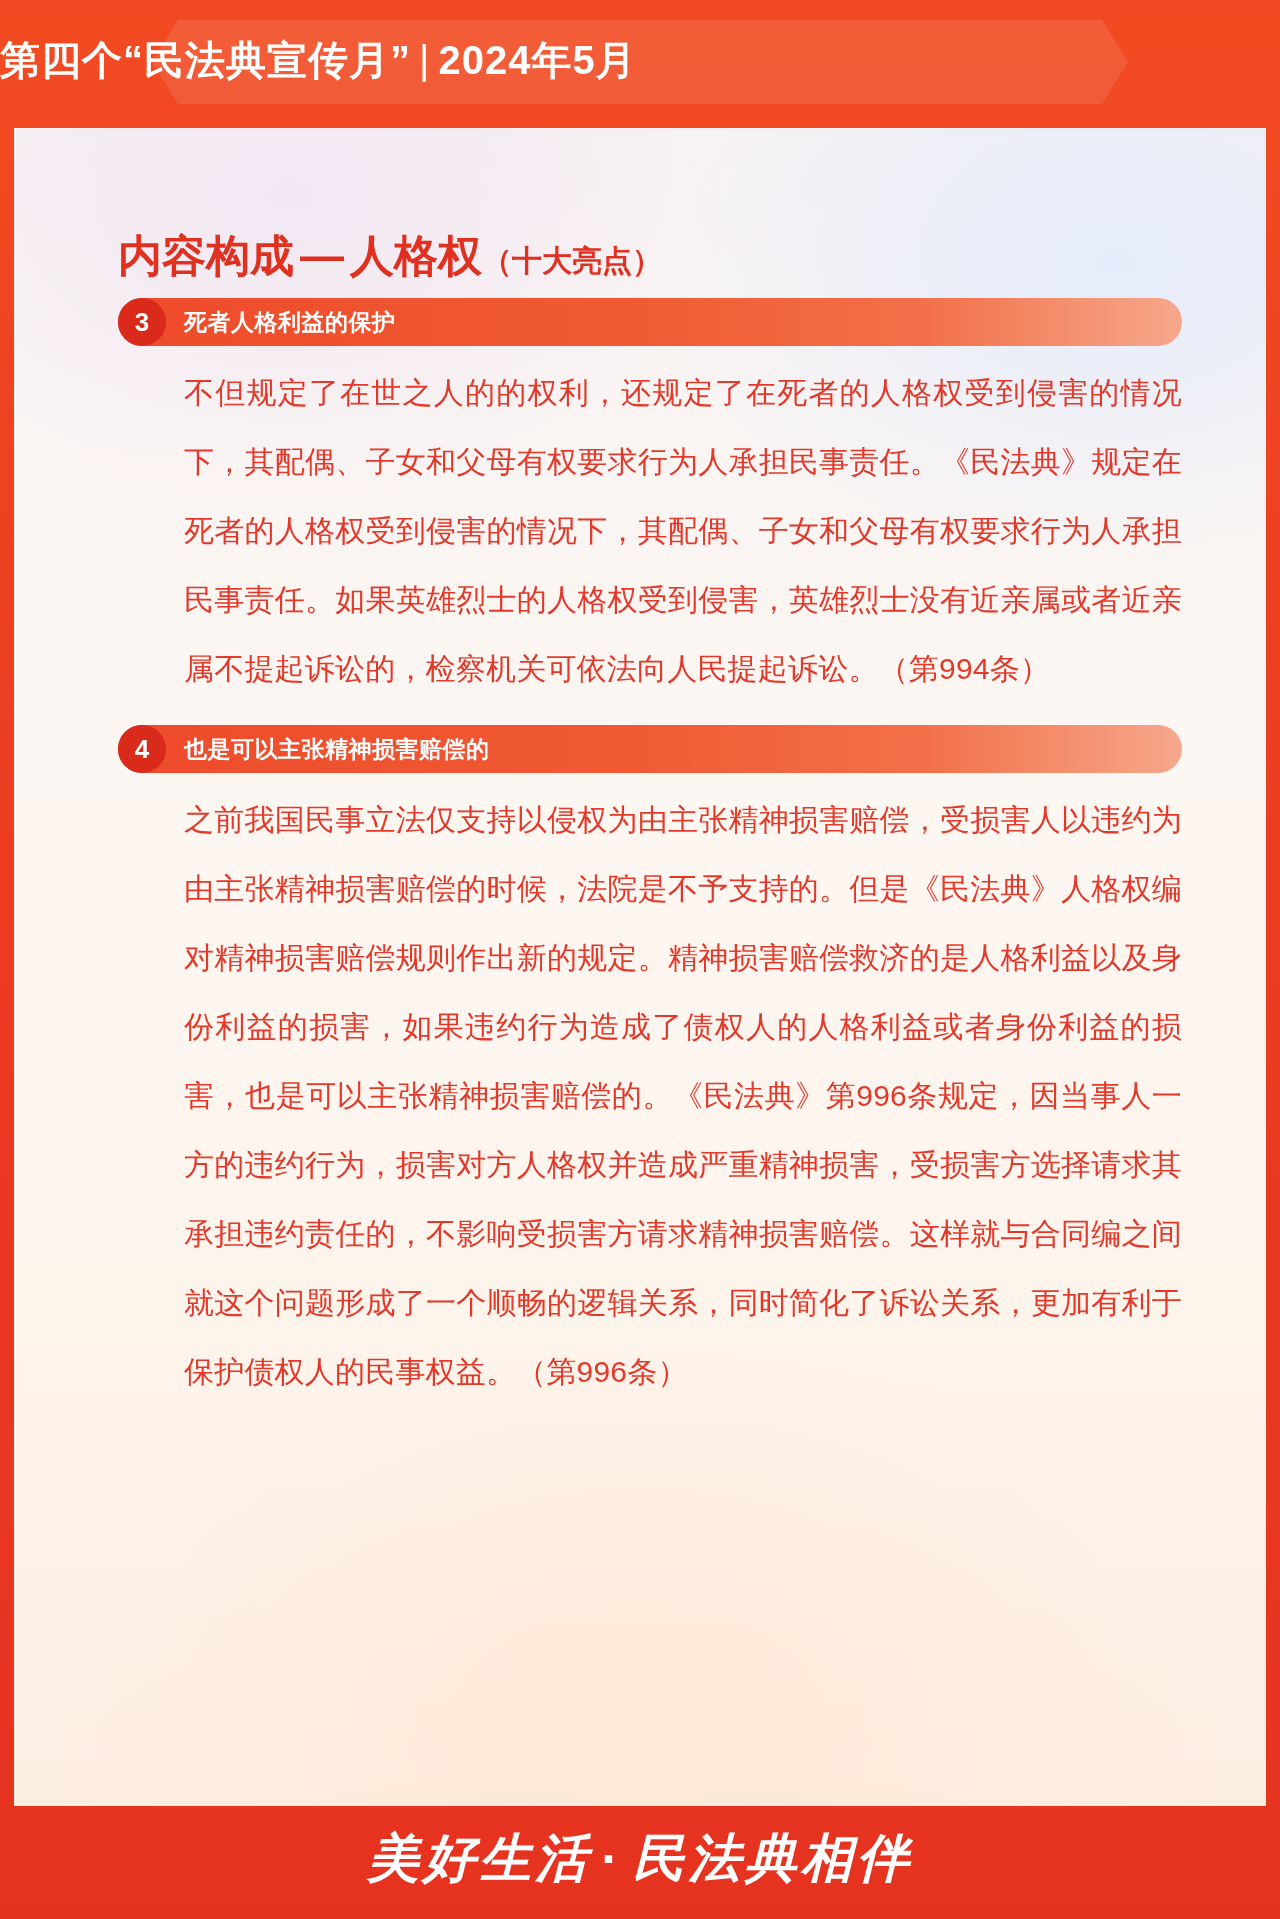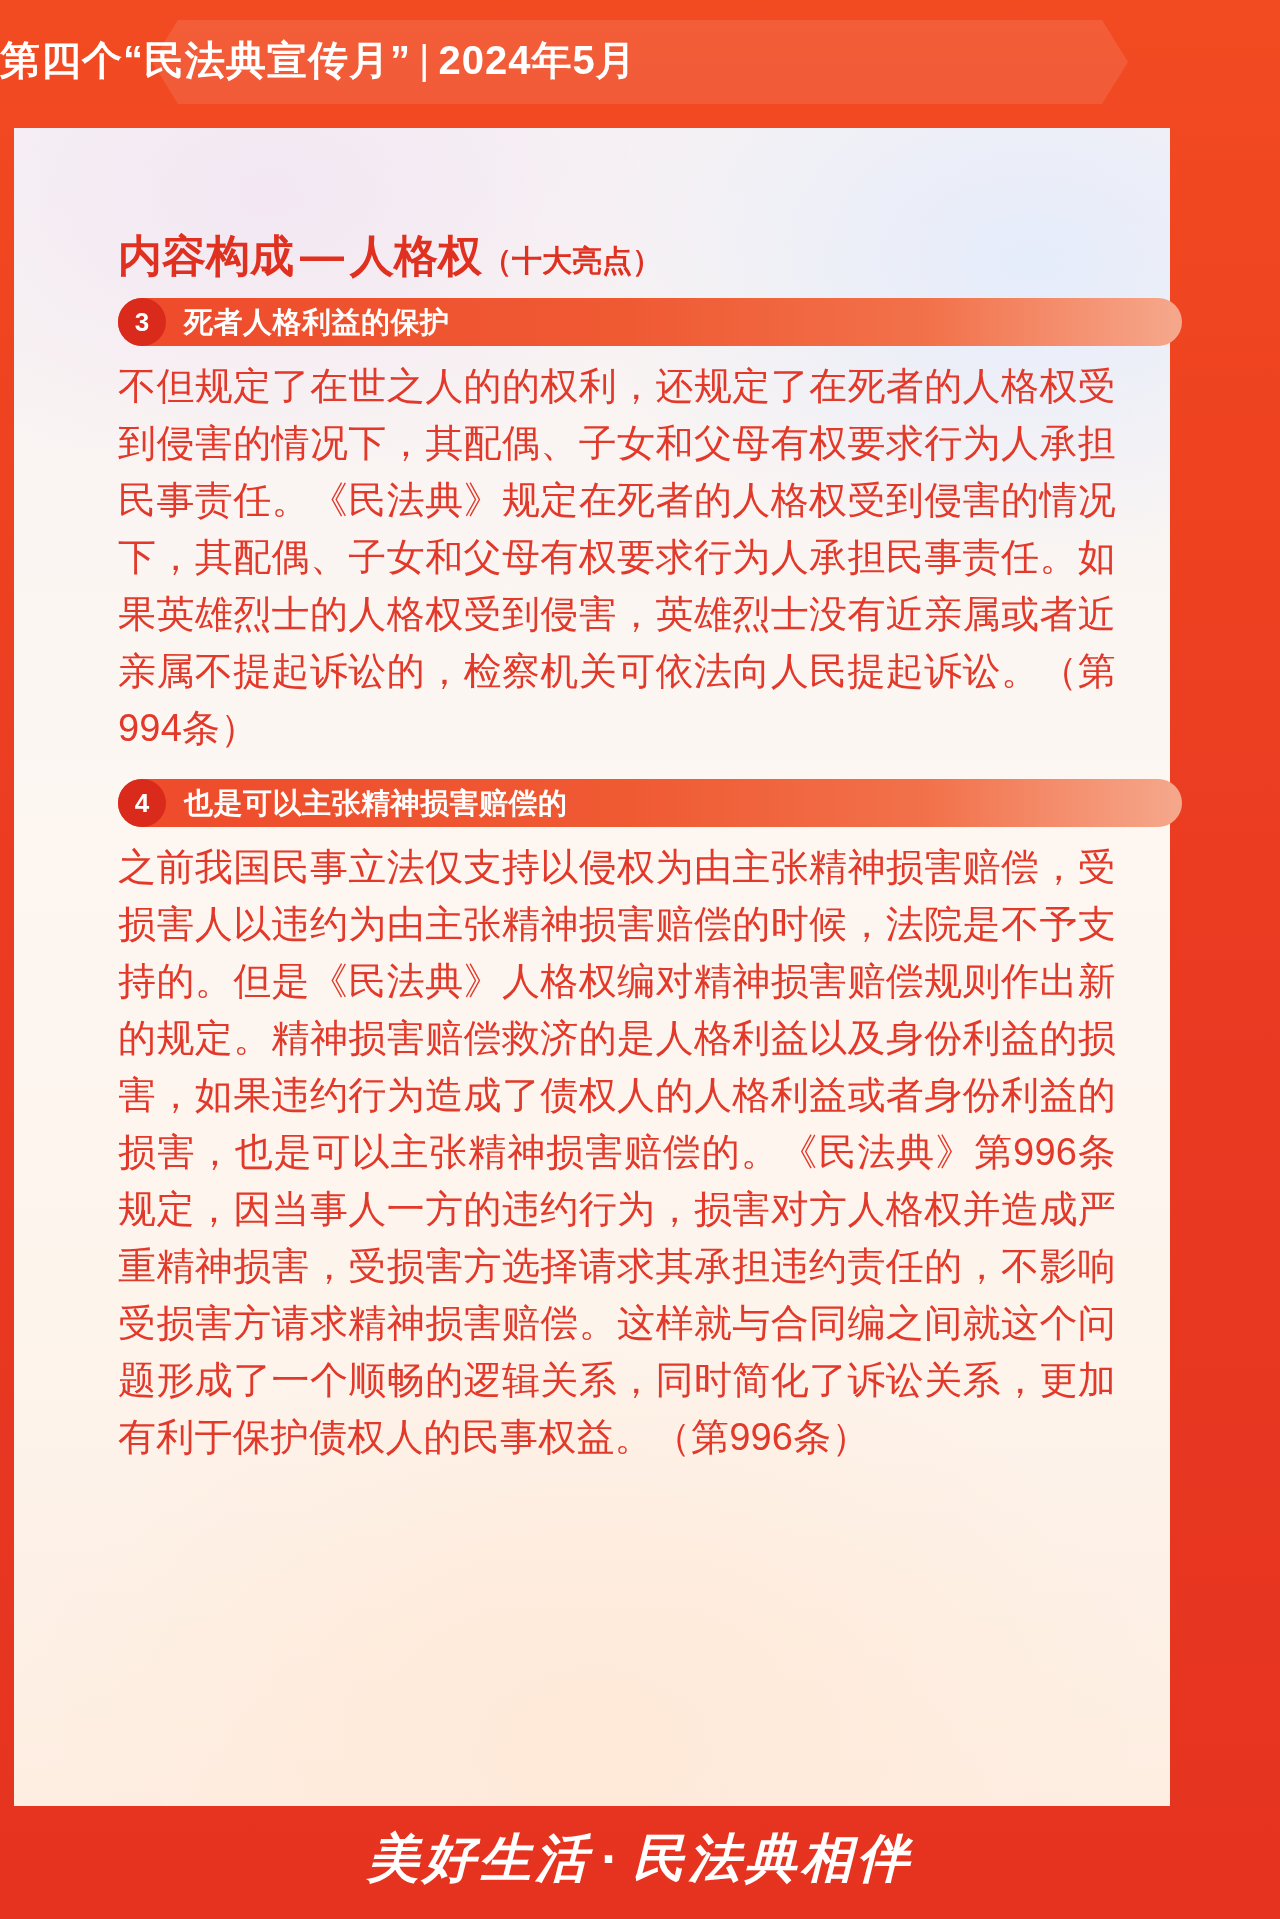--- a/index.html
+++ b/index.html
@@ -23,21 +23,21 @@
       linear-gradient(180deg, #f24b22 0%, #ef4420 18%, #ea3a22 52%, #e53320 100%);
     padding: 0;
     overflow: hidden;
   }
 
   
   .card {
     position: absolute;
     left: 14px;
     top: 128px;
-    width: 1156px;
+    width: 1252px;
     height: 1678px;
     background:
       radial-gradient(ellipse 700px 480px at 22% 4%, #f2e7f3 0%, rgba(242,231,243,0) 62%),
       radial-gradient(ellipse 760px 520px at 88% 8%, #e5ecfb 0%, rgba(229,236,251,0) 60%),
       radial-gradient(ellipse 900px 620px at 50% 96%, #ffe9d8 0%, rgba(255,233,216,0) 65%),
       linear-gradient(180deg, #f7f2f3 0%, #fdf7f2 40%, #fdf4ec 72%, #fdeee2 100%);
   }
 
   
   .header {
@@ -134,30 +134,31 @@
     line-height: 48px;
     text-align: center;
   }
   .item-title {
     position: absolute;
     left: 66px;
     top: 0;
     height: 48px;
     line-height: 48px;
     color: #ffffff;
-    font-size: 29px;
+    font-size: 23px;
     font-weight: bold;
     letter-spacing: 0.5px;
     white-space: nowrap;
   }
   .item-body {
+    margin-left: 66px;
     width: 998px;
     color: #e2392a;
-    font-size: 38px;
-    line-height: 57px;
+    font-size: 30px;
+    line-height: 69px;
     text-align: justify;
     text-justify: inter-ideograph;
     letter-spacing: 0.2px;
   }
 
   
   .footer {
     position: absolute;
     left: 0;
     bottom: 0;

